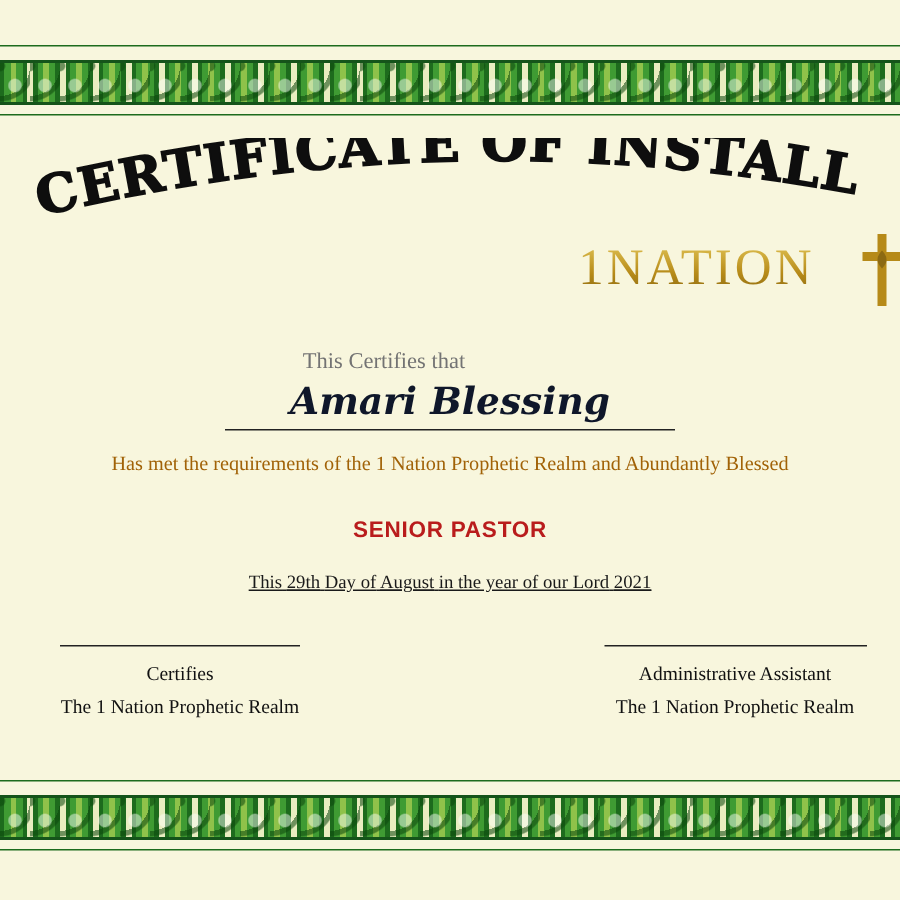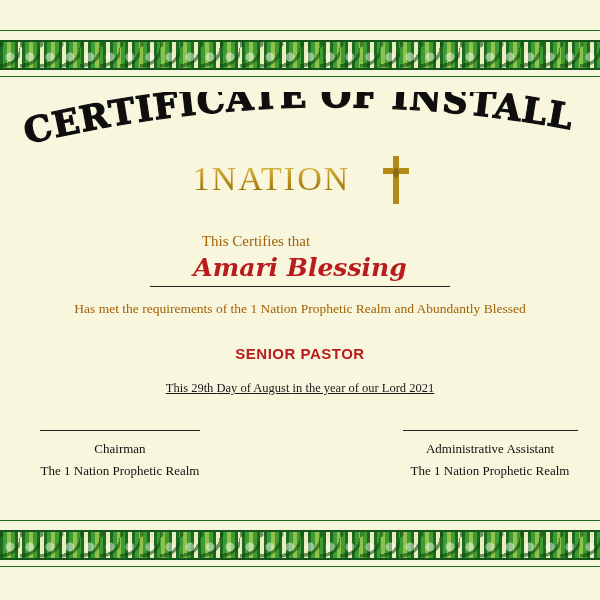--- a/index.html
+++ b/index.html
@@ -80,21 +80,21 @@
     text-align: center;
   }
   .title-svg { display: block; margin: 0 auto; }
 
   
   .logo {
     position: absolute;
     top: 162px;
     left: 0;
     width: 543px;
-    text-align: center;
+    text-align: right;
     line-height: 1;
   }
   .logo-main {
     display: inline-block;
     position: relative;
     font-family: "Liberation Serif", serif;
     font-size: 34px;
     letter-spacing: 2px;
     color: #c8a12a;
     background: linear-gradient(180deg, #e0c254 0%, #b68a18 60%, #8c6a12 100%);
@@ -118,37 +118,37 @@
   }
 
   
   .certifies {
     position: absolute;
     top: 233px;
     left: 0;
     width: 512px;
     text-align: center;
     font-size: 15px;
-    color: #a16207;
+    color: #737373;
   }
   .recipient-wrap {
     position: absolute;
     top: 253px;
     left: 150px;
     width: 300px;
     text-align: center;
     border-bottom: 1px solid #222;
     padding-bottom: 4px;
   }
   .recipient {
     font-family: "DejaVu Serif", serif;
     font-weight: bold;
     font-style: italic;
     font-size: 25px;
-    color: #b91c1c;
+    color: #0f172a;
     letter-spacing: 0px;
   }
 
   .statement {
     position: absolute;
     top: 299px;
     left: 60px;
     width: 480px;
     text-align: center;
     font-size: 13.5px;
@@ -251,21 +251,21 @@
     <span>This</span>
     <u>29th</u>
     <span>Day of</span>
     <u>August</u>
     <span>in the year of our Lord</span>
     <u>2021</u>
   </div>
 
   <div class="sig left">
     <div class="sig-line"></div>
-    <div class="sig-role">Chairman</div>
+    <div class="sig-role">Certifies</div>
     <div class="sig-org">The 1 Nation Prophetic Realm</div>
   </div>
 
   <div class="sig right">
     <div class="sig-line"></div>
     <div class="sig-role">Administrative Assistant</div>
     <div class="sig-org">The 1 Nation Prophetic Realm</div>
   </div>
 
   <div class="rule r3"></div>

